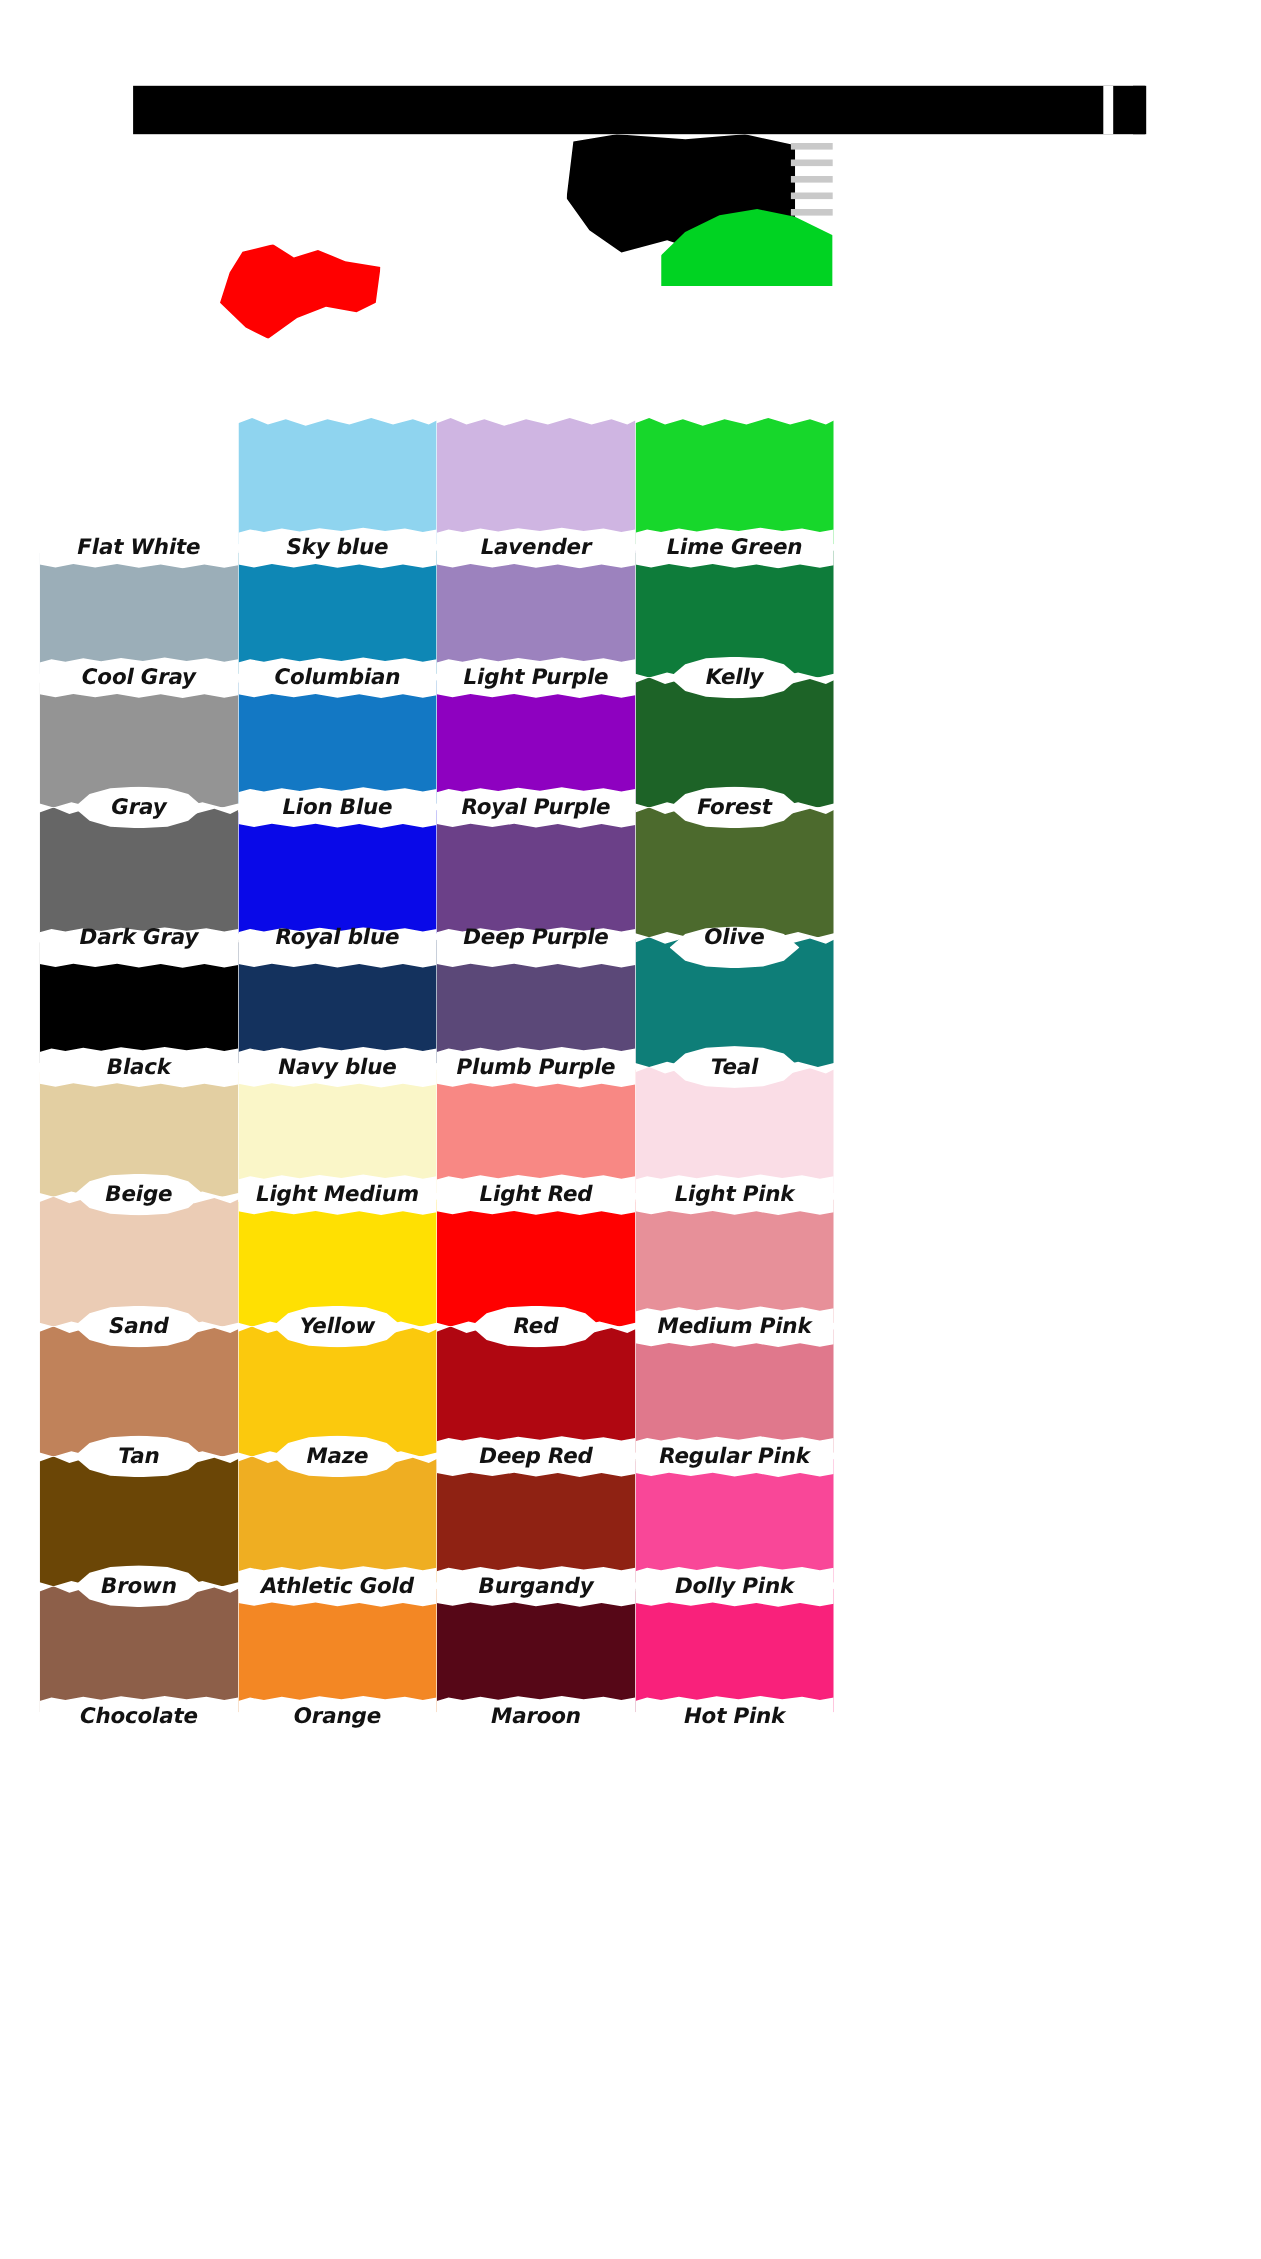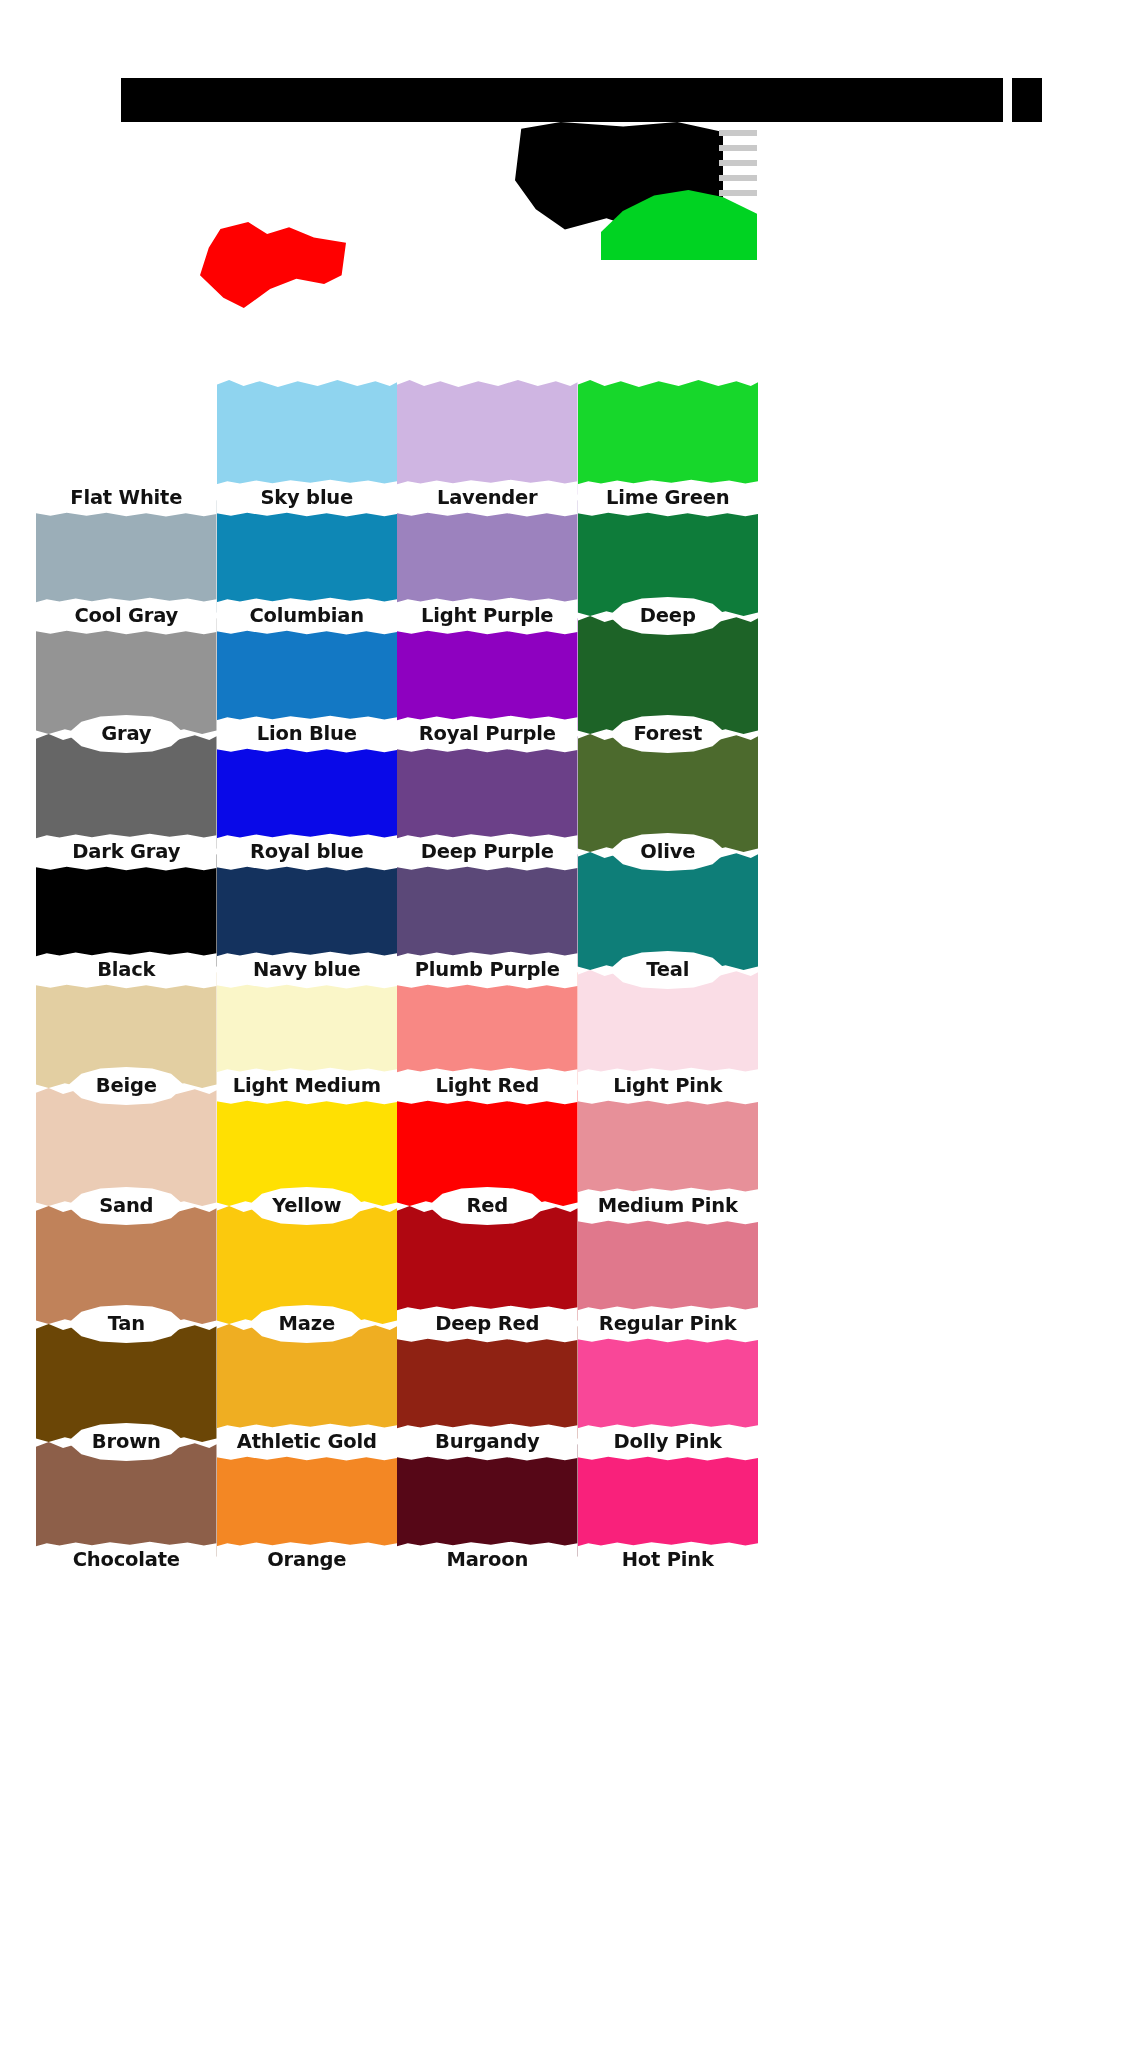--- a/index.html
+++ b/index.html
@@ -84,21 +84,21 @@
   .label-band{
     position:absolute;left:0;right:0;
     display:flex;
     height:38px;
     z-index:5;
     pointer-events:none;
   }
   .label-slot{
     width:180.5px;
     position:relative;
-    display:flex;align-items:center;justify-content:center;
+    display:flex;align-items:center;justify-content:center;font-style:italic;
   }
   .knock{
     position:absolute;left:0;top:0;width:100%;height:38px;
     background:#fff;
   }
   .knock.full{
     clip-path:polygon(0% 14%,6% 6%,13% 12%,22% 4%,31% 11%,41% 3%,52% 10%,63% 2%,74% 10%,84% 4%,93% 12%,100% 6%,100% 92%,93% 98%,83% 90%,72% 99%,61% 90%,50% 98%,39% 89%,28% 97%,17% 89%,8% 97%,0% 90%);
   }
   .knock.lens{
     left:50%;transform:translateX(-50%);
@@ -200,21 +200,21 @@
         <div class="label-slot">
           <div class="knock full"></div>
           <div class="lbl">Columbian</div>
         </div>
         <div class="label-slot">
           <div class="knock full"></div>
           <div class="lbl">Light Purple</div>
         </div>
         <div class="label-slot">
           <div class="knock lens"></div>
-          <div class="lbl">Deep</div>
+          <div class="lbl">Kelly</div>
         </div>
       </div>
       <div class="row" style="height: 118px;">
         <div class="cell">
           <div class="chip torn" style="background: rgb(148, 148, 148); height: 118px;"></div>
         </div>
         <div class="cell">
           <div class="chip torn" style="background: rgb(19, 120, 196); height: 118px;"></div>
         </div>
         <div class="cell">
@@ -249,21 +249,21 @@
         <div class="cell">
           <div class="chip torn" style="background: rgb(9, 9, 232); height: 118px;"></div>
         </div>
         <div class="cell">
           <div class="chip torn" style="background: rgb(107, 64, 136); height: 118px;"></div>
         </div>
         <div class="cell">
           <div class="chip torn" style="background: rgb(76, 106, 45); height: 118px;"></div>
         </div>
       </div>
-      <div class="label-band" style="top: 453px;">
+      <div class="label-band" style="top: 453px; align-items: center;">
         <div class="label-slot">
           <div class="knock full"></div>
           <div class="lbl">Dark Gray</div>
         </div>
         <div class="label-slot">
           <div class="knock full"></div>
           <div class="lbl">Royal blue</div>
         </div>
         <div class="label-slot">
           <div class="knock full"></div>

